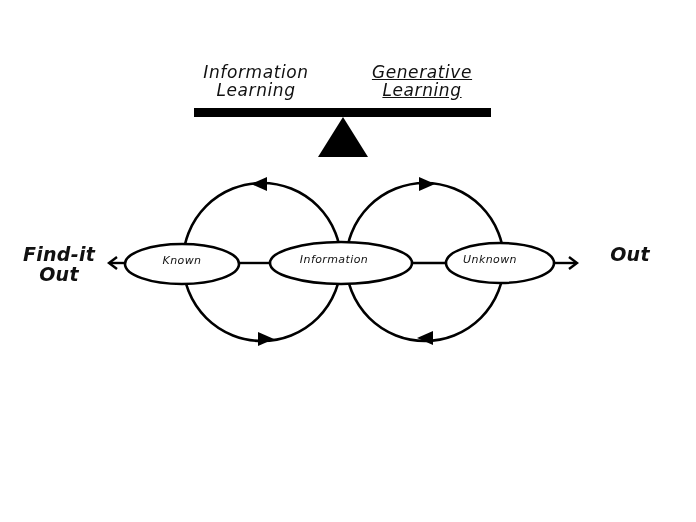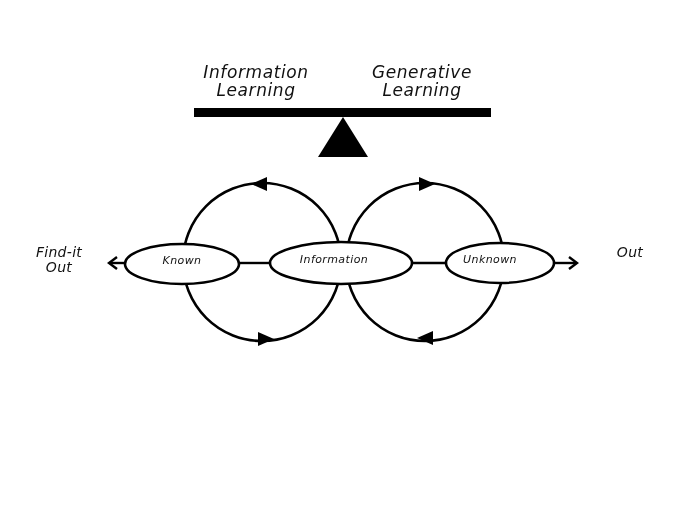--- a/index.html
+++ b/index.html
@@ -25,21 +25,21 @@
       position: absolute;
       font-family: "DejaVu Sans", sans-serif;
       font-style: oblique;
       color: #111111;
       text-align: center;
       line-height: 1.05;
       white-space: nowrap;
     }
     .lbl span { display: block; }
     .top-lbl { font-size: 17px; letter-spacing: 0.6px; }
-    .side-lbl { font-size: 14px; font-weight: normal; letter-spacing: 0.3px; }
+    .side-lbl { font-size: 19px; font-weight: bold; letter-spacing: 0.3px; }
     .node-lbl { font-size: 11px; letter-spacing: 0.4px; }
   </style>
 </head>
 <body>
 
 <svg id="diagram" viewBox="0 0 696 522" xmlns="http://www.w3.org/2000/svg">
 
   <rect x="194" y="108" width="297" height="9" fill="#000"></rect>
 
   <polygon points="343,117 318,157 368,157" fill="#000"></polygon>
@@ -63,21 +63,21 @@
   <polygon points="251,184 267,177 267,191" fill="#000"></polygon>
   <polygon points="274,339 258,332 258,346" fill="#000"></polygon>
   <polygon points="435,184 419,177 419,191" fill="#000"></polygon>
   <polygon points="417,338 433,331 433,345" fill="#000"></polygon>
 </svg>
 
 <div class="lbl top-lbl" style="left:196px; top:64px; width:120px;">
   <span>Information</span>
   <span>Learning</span>
 </div>
-<div class="lbl top-lbl" style="left:362px; top:64px; width:120px;">
+<div class="lbl top-lbl" style="left:362px; top:64px; width:120px;text-decoration:underline;">
   <span>Generative</span>
   <span>Learning</span>
 </div>
 
 <div class="lbl node-lbl" style="left:130px; top:255px; width:104px;">
   <span>Known</span>
 </div>
 <div class="lbl node-lbl" style="left:272px; top:254px; width:124px;">
   <span>Information</span>
 </div>

